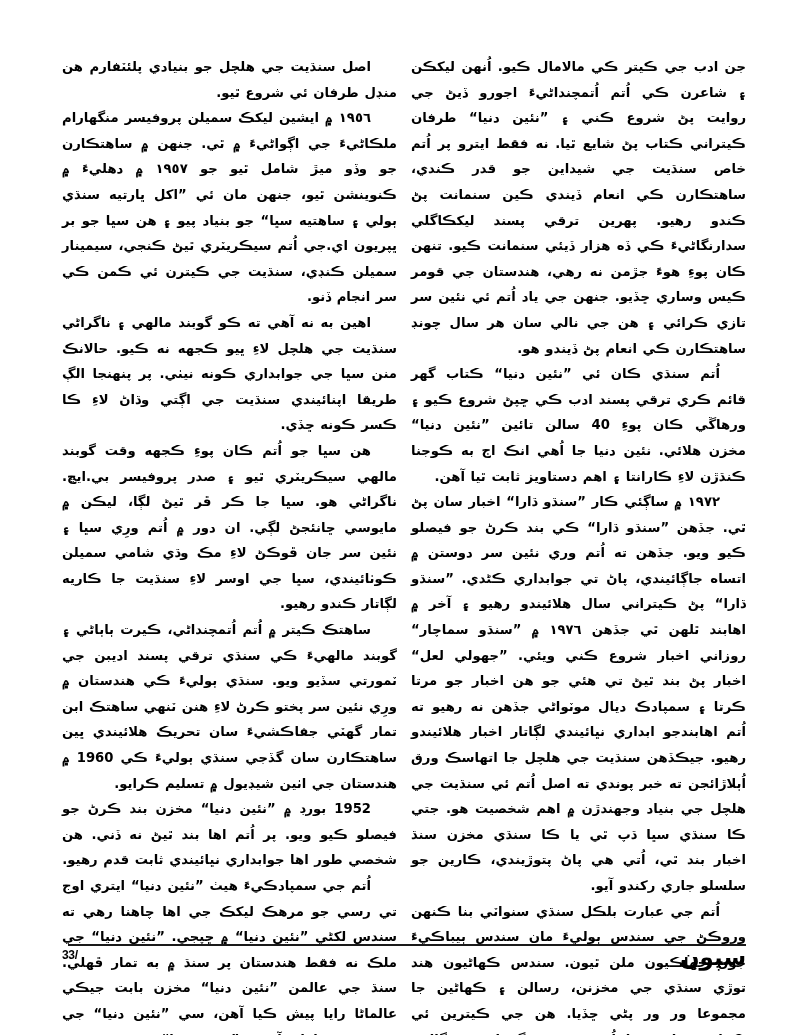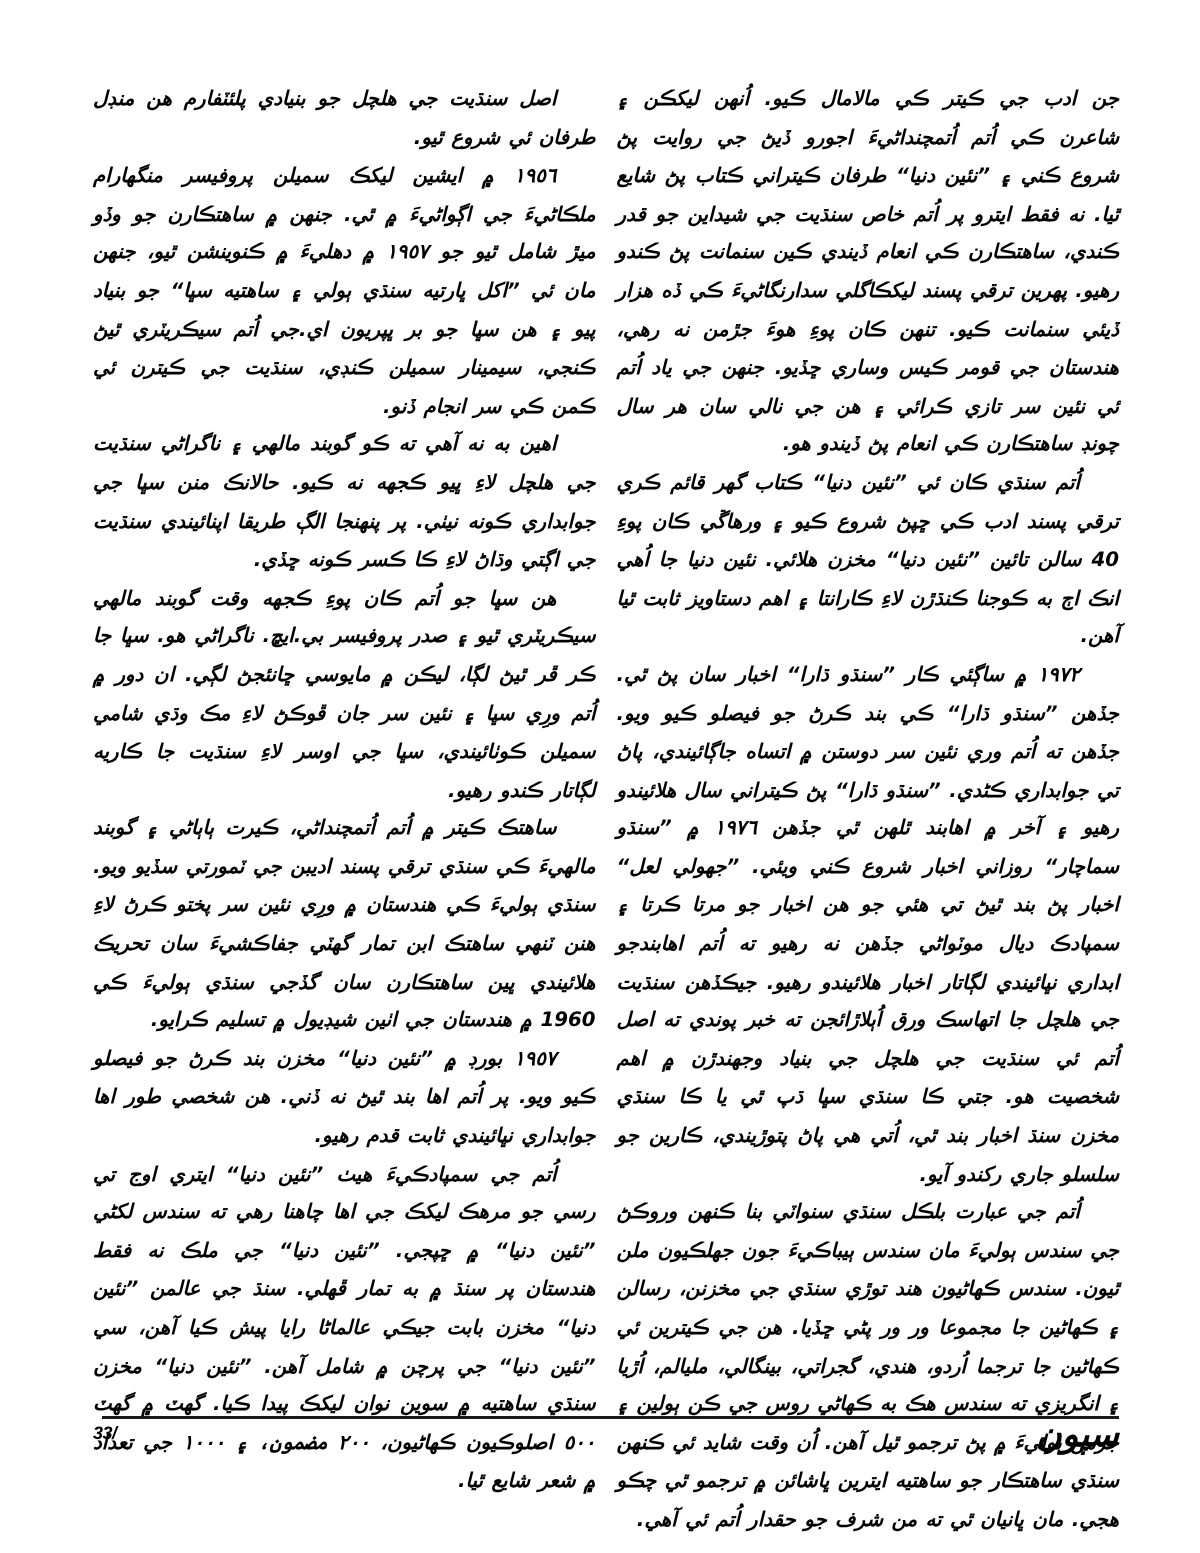--- a/index.html
+++ b/index.html
@@ -14,21 +14,20 @@
     position: relative;
     overflow: hidden;
     font-family: "DejaVu Sans", "Liberation Sans", sans-serif;
     color: #000000;
   }
 
   .page {
     position: absolute;
     inset: 0;
     background: #ffffff;
-    font-style: italic;
   }
 
   
   .columns {
     position: absolute;
     top: 54px;
     left: 62px;
     width: 684px;          
     height: 880px;
     display: flex;
@@ -107,21 +106,21 @@
 <div class="page">
 
   <div class="columns">
 
     <div class="column">
       <p class="para">اصل سنڌيت جي هلچل جو بنيادي پلئٽفارم هن منڊل طرفان ئي شروع ٿيو.</p>
       <p class="para">١٩٥٦ ۾ ايشين ليکڪ سميلن پروفيسر منگهارام ملڪاڻيءَ جي اڳواڻيءَ ۾ ٿي. جنهن ۾ ساهتڪارن جو وڏو ميڙ شامل ٿيو جو ١٩٥٧ ۾ دهليءَ ۾ ڪنوينشن ٿيو، جنهن مان ئي ”اکل ڀارتيه سنڌي ٻولي ۽ ساهتيه سڀا“ جو بنياد پيو ۽ هن سڀا جو بر ڀپريون اي.جي اُتم سيڪريٽري ٿيڻ ڪنجي، سيمينار سميلن ڪنڊي، سنڌيت جي ڪيترن ئي ڪمن ڪي سر انجام ڏنو.</p>
       <p class="para">اهين به نه آهي ته ڪو گوبند مالهي ۽ ناگراڻي سنڌيت جي هلچل لاءِ ڀيو ڪجهه نه ڪيو. حالانڪ منن سڀا جي جوابداري ڪونه نيٺي. پر پنهنجا الڳ طريقا اپنائيندي سنڌيت جي اڳتي وڌاڻ لاءِ ڪا ڪسر ڪونه ڇڏي.</p>
       <p class="para">هن سڀا جو اُتم ڪان پوءِ ڪجهه وقت گوبند مالهي سيڪريٽري ٿيو ۽ صدر پروفيسر بي.ايڇ. ناگراڻي هو. سڀا جا ڪر ڦر ٿيڻ لڳا، ليڪن ۾ مايوسي ڇانئجڻ لڳي. ان دور ۾ اُتم ورِي سڀا ۽ نئين سر جان ڦوڪڻ لاءِ مڪ وڌي شامي سميلن ڪوٺائيندي، سڀا جي اوسر لاءِ سنڌيت جا ڪاريه لڳاتار ڪندو رهيو.</p>
       <p class="para">ساهتڪ ڪيتر ۾ اُتم اُتمچنداڻي، ڪيرت ٻاٻاڻي ۽ گوبند مالهيءَ ڪي سنڌي ترقي پسند اديبن جي ٽمورتي سڏيو ويو. سنڌي ٻوليءَ ڪي هندستان ۾ ورِي نئين سر پختو ڪرڻ لاءِ هنن ٽنهي ساهتڪ ابن تمار گهٽي جفاڪشيءَ سان تحريڪ هلائيندي ڀين ساهتڪارن سان گڏجي سنڌي ٻوليءَ ڪي 1960 ۾ هندستان جي اٺين شيڊيول ۾ تسليم ڪرايو.</p>
-      <p class="para">١٩٥٧ بورڊ ۾ ”نئين دنيا“ مخزن بند ڪرڻ جو فيصلو ڪيو ويو. پر اُتم اها بند ٿيڻ نه ڏني. هن شخصي طور اها جوابداري نڀائيندي ثابت قدم رهيو.</p>
+      <p class="para">1952 بورڊ ۾ ”نئين دنيا“ مخزن بند ڪرڻ جو فيصلو ڪيو ويو. پر اُتم اها بند ٿيڻ نه ڏني. هن شخصي طور اها جوابداري نڀائيندي ثابت قدم رهيو.</p>
       <p class="para">اُتم جي سمپادڪيءَ هيٺ ”نئين دنيا“ ايتري اوج تي رسي جو مرهڪ ليکڪ جي اها چاهنا رهي ته سندس لکڻي ”نئين دنيا“ ۾ ڇپجي. ”نئين دنيا“ جي ملڪ نه فقط هندستان پر سنڌ ۾ به تمار ڦهلي. سنڌ جي عالمن ”نئين دنيا“ مخزن بابت جيڪي عالماڻا رايا پيش ڪيا آهن، سي ”نئين دنيا“ جي پرچن ۾ شامل آهن. ”نئين دنيا“ مخزن سنڌي ساهتيه ۾ سوين نوان ليکڪ پيدا ڪيا. گهٽ ۾ گهٽ ٥٠٠ اصلوڪيون ڪهاڻيون، ٢٠٠ مضمون، ۽ ١٠٠٠ جي تعداد ۾ شعر شايع ٿيا.</p>
     </div>
 
     <div class="column">
       <p class="para cont">جن ادب جي ڪيتر ڪي مالامال ڪيو. اُنهن ليکڪن ۽ شاعرن ڪي اُتم اُتمچنداڻيءَ اجورو ڏيڻ جي روايت پڻ شروع ڪني ۽ ”نئين دنيا“ طرفان ڪيتراني ڪتاب پڻ شايع ٿيا. نه فقط ايترو پر اُتم خاص سنڌيت جي شيداين جو قدر ڪندي، ساهتڪارن ڪي انعام ڏيندي ڪين سنمانت پڻ ڪندو رهيو. پهرين ترقي پسند ليکڪاگلي سدارنگاڻيءَ ڪي ڏه هزار ڏيئي سنمانت ڪيو. تنهن ڪان پوءِ هوءَ جڙمن نه رهي، هندستان جي قومر ڪيس وساري ڇڏيو. جنهن جي ياد اُتم ئي نئين سر تازي ڪرائي ۽ هن جي نالي سان هر سال چونڊ ساهتڪارن ڪي انعام پڻ ڏيندو هو.</p>
       <p class="para">اُتم سنڌي ڪان ئي ”نئين دنيا“ ڪتاب گهر قائم ڪري ترقي پسند ادب ڪي ڇپڻ شروع ڪيو ۽ ورهاڱي ڪان پوءِ 40 سالن تائين ”نئين دنيا“ مخزن هلائي. نئين دنيا جا اُهي انڪ اڄ به ڪوجنا ڪنڌڙن لاءِ ڪارانتا ۽ اهم دستاويز ثابت ٿيا آهن.</p>
       <p class="para">١٩٧٢ ۾ ساڳئي ڪار ”سنڌو ڌارا“ اخبار سان پڻ ٿي. جڏهن ”سنڌو ڌارا“ ڪي بند ڪرڻ جو فيصلو ڪيو ويو. جڏهن ته اُتم وري نئين سر دوستن ۾ اتساه جاڳائيندي، پاڻ تي جوابداري ڪڻدي. ”سنڌو ڌارا“ پڻ ڪيتراني سال هلائيندو رهيو ۽ آخر ۾ اهابند ٿلهن ٿي جڏهن ١٩٧٦ ۾ ”سنڌو سماچار“ روزاني اخبار شروع ڪني ويئي. ”جهولي لعل“ اخبار پڻ بند ٿيڻ تي هئي جو هن اخبار جو مرتا ڪرتا ۽ سمپادڪ ديال موٽواڻي جڏهن نه رهيو ته اُتم اهابندجو ابداري نڀائيندي لڳاتار اخبار هلائيندو رهيو. جيڪڏهن سنڌيت جي هلچل جا اتهاسڪ ورق اُٻلاڙائجن ته خبر پوندي ته اصل اُتم ئي سنڌيت جي هلچل جي بنياد وجهندڙن ۾ اهم شخصيت هو. جتي ڪا سنڌي سڀا ڌپ ٿي يا ڪا سنڌي مخزن سنڌ اخبار بند ٿي، اُتي هي پاڻ پتوڙيندي، ڪارين جو سلسلو جاري رکندو آيو.</p>
       <p class="para">اُتم جي عبارت بلڪل سنڌي سنواٽي بنا ڪنهن وروڪڻ جي سندس ٻوليءَ مان سندس ٻيباڪيءَ جون جهلڪيون ملن ٿيون. سندس ڪهاڻيون هند توڙي سنڌي جي مخزنن، رسالن ۽ ڪهاڻين جا مجموعا ور ور پڻي ڇڏيا. هن جي ڪيترين ئي ڪهاڻين جا ترجما اُردو، هندي، گجراتي، بينگالي، مليالم، اُڙيا ۽ انگريزي ته سندس هڪ به ڪهاڻي روس جي ڪن ٻولين ۽ جرمن ٻوليءَ ۾ پڻ ترجمو ٿيل آهن. اُن وقت شايد ئي ڪنهن سنڌي ساهتڪار جو ساهتيه ايترين ڀاشائن ۾ ترجمو ٿي چڪو هجي. مان ڀانيان ٿي ته من شرف جو حقدار اُتم ئي آهي.</p>
     </div>
 

